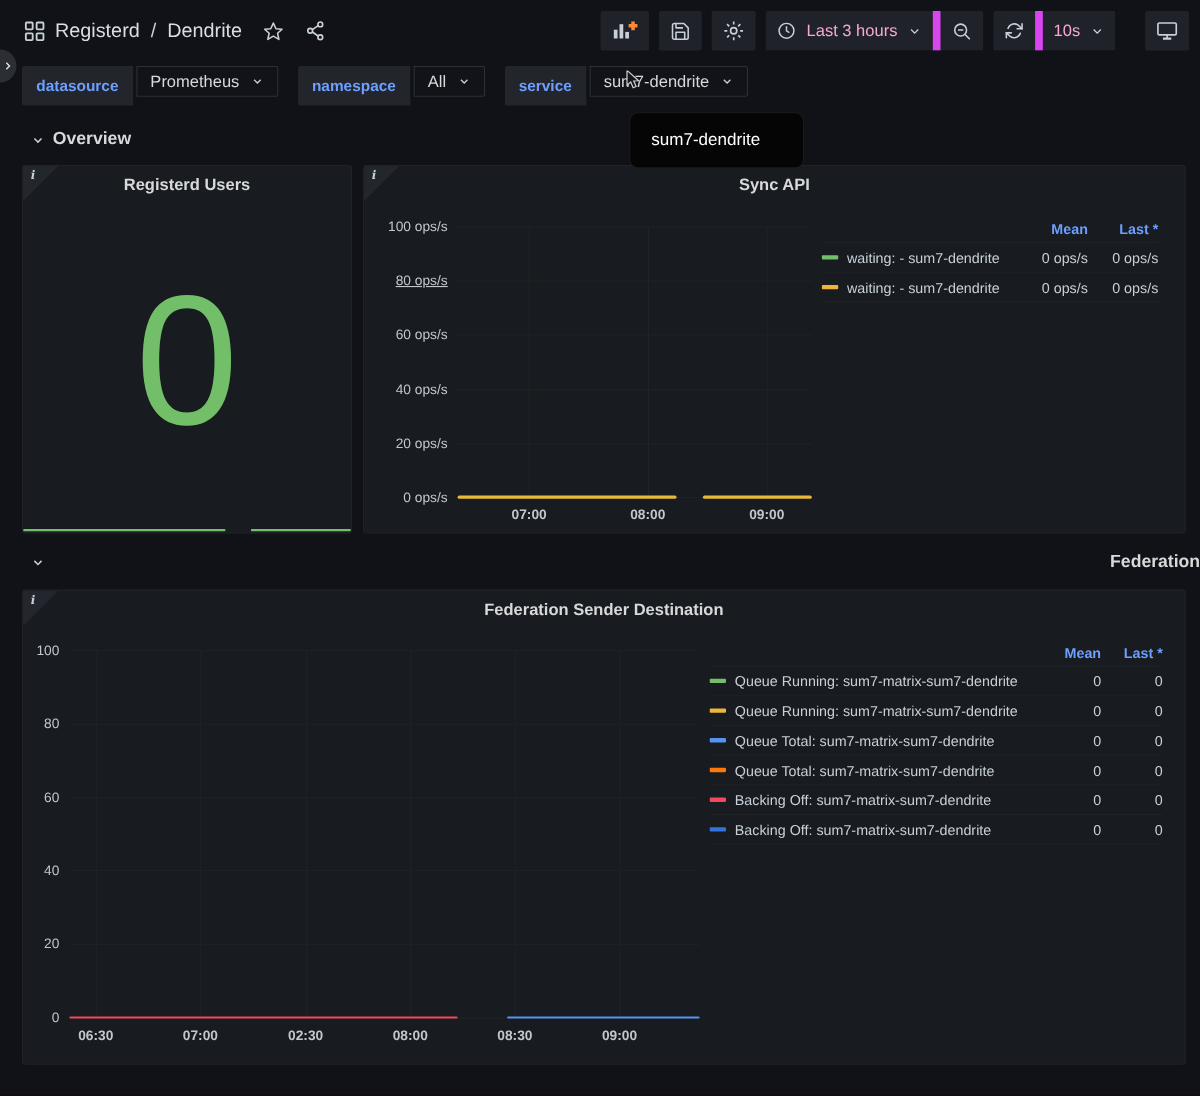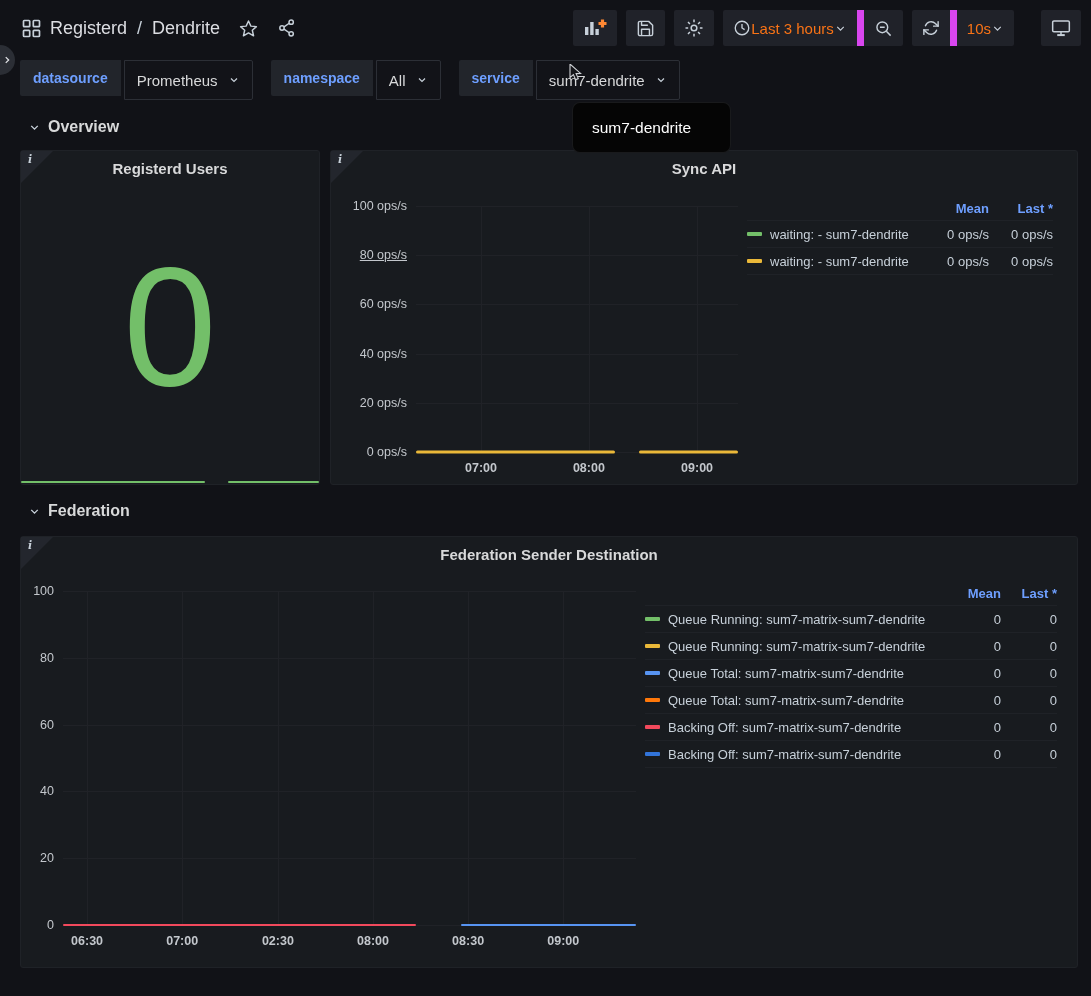--- a/index.html
+++ b/index.html
@@ -16,22 +16,22 @@
   .dash-header { display:flex; align-items:center; height:56px; padding:0 10px 0 22px; }
   .crumbs { display:flex; align-items:center; gap:9px; font-size:18px; color:#dcdde2; }
   .crumb-sep { color:#c7d0d9; padding:0 1px; }
   .hdr-icon { color:#c7d0d9; display:flex; align-items:center; }
   .hdr-star, .hdr-share { margin-left:10px; cursor:pointer; }
   .spacer { flex:1; }
 
   .toolbar { display:flex; align-items:center; gap:9px; }
   .tb-btn {
     height:36px; min-width:38px; display:flex; align-items:center; justify-content:center;
-    background:#202229; border-radius:2px; padding:0 10px;
-    color:#f97316; font-size:15px; cursor:pointer;
+    gap:9px; background:#202229; border-radius:2px; padding:0 10px;
+    color:#f9a8d4; font-size:15px; cursor:pointer;
   }
   .tb-group { display:flex; border-radius:2px; overflow:hidden; }
   .tb-group .tb-btn { border-radius:0; }
   .tb-group .tb-btn + .tb-btn { border-left:7px solid #d946ef; }
   .tb-kiosk { margin-left:18px; }
 
   
   .sidebar-expand {
     position:absolute; left:0; top:45px; width:15px; height:30px;
     background:#2b2e35; border-radius:0 15px 15px 0;
@@ -40,40 +40,40 @@
 
   
   .submenu { display:flex; gap:18px; padding:4px 0 0 20px; height:48px; }
   .var { display:flex; gap:3px; }
   .var-label {
     height:36px; display:flex; align-items:center; padding:0 13px;
     background:#22252b; color:#6e9fff; font-weight:700; font-size:14px;
     border-radius:2px 0 0 2px;
   }
   .var-value {
-    height:40px; display:flex; align-items:center; gap:10px; padding:0 12px;
+    height:28px; display:flex; align-items:center; gap:10px; padding:0 12px;
     background:#121318; border:1px solid #2c2f36; border-radius:0 2px 2px 0;
     color:#d8d9da; font-size:15px; cursor:pointer;
   }
   .caret { color:#9aa0a8; }
 
   
   .tooltip {
     position:absolute; left:573px; top:103px; width:157px; height:49px;
     background:#050505; border-radius:7px; box-shadow:0 0 0 1px #191a1c;
     display:flex; align-items:center; padding-left:19px;
     font-size:15.5px; color:#ffffff; z-index:10;
   }
 
   
   .cursor { position:absolute; left:569px; top:64px; z-index:20; pointer-events:none; }
 
   
   .section-header { display:flex; align-items:center; gap:7px; padding:14px 0 12px 28px; cursor:pointer; }
-  .section-header.fed { padding-top:17px; padding-bottom:13px; }
+  .section-header.fed { padding-top:17px; padding-bottom:13px;justify-content:space-between; }
   .section-title { font-size:16px; font-weight:700; color:#d8d9da; }
   .section-chevron { color:#c7d0d9; }
 
   
   .row1 { display:flex; gap:10px; padding:2px 13px 0 20px; }
   .panel {
     position:relative; background:#181b1f; border:1px solid #1f2227; border-radius:3px;
   }
   .panel-title {
     text-align:center; padding-top:9px; font-size:15px; font-weight:700; color:#d8d9da;

